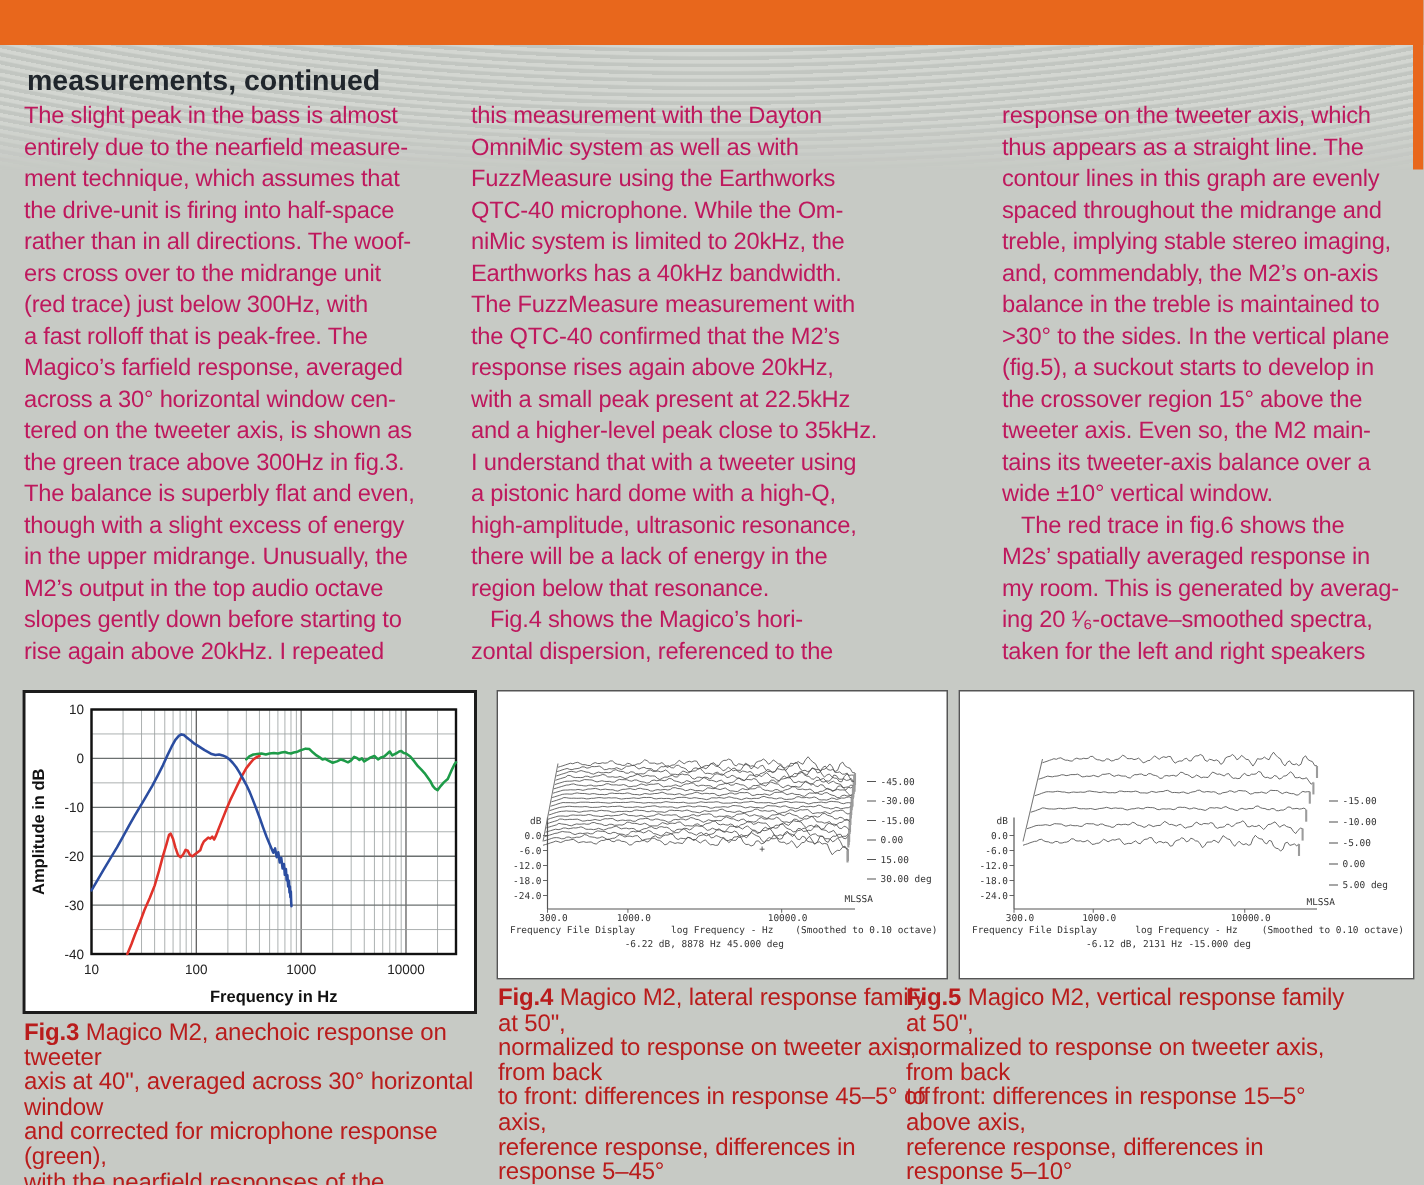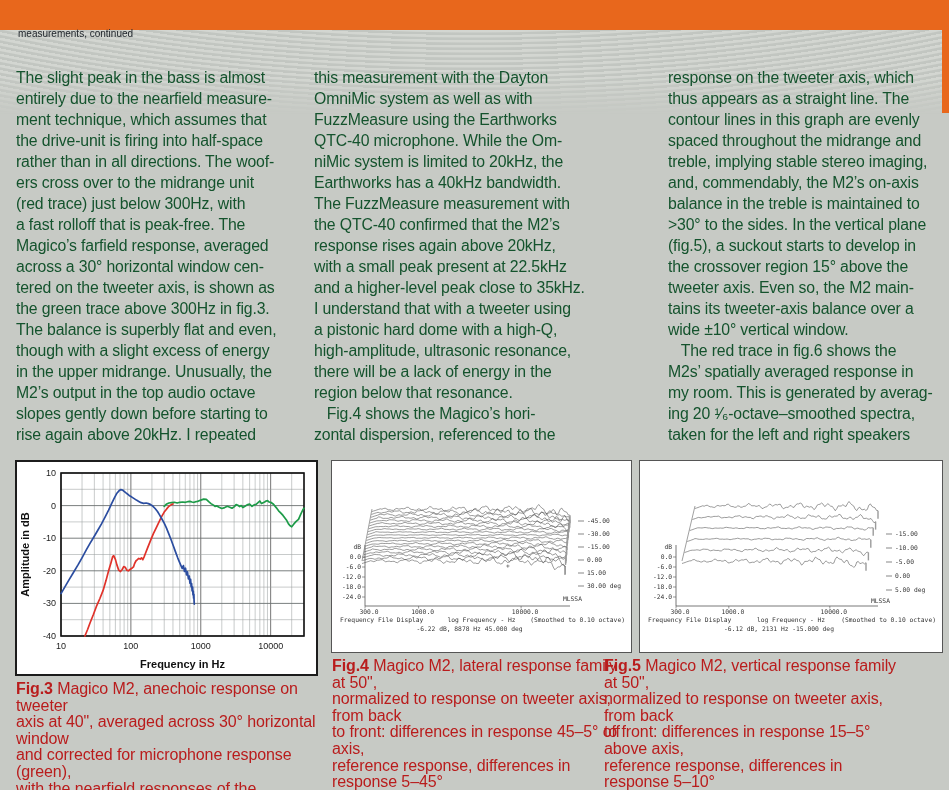--- a/index.html
+++ b/index.html
@@ -3,22 +3,22 @@
 <meta charset="utf-8">
 <style>
   html,body{margin:0;padding:0}
   body{width:949px;height:790px;background:#c7cac5;font-family:"Liberation Sans",sans-serif;position:relative;overflow:hidden}
   .topbar{position:absolute;left:0;top:0;width:949px;height:30px;background:#e8671c}
   .rightstrip{position:absolute;right:0;top:0;width:7px;height:113px;background:#e8671c}
   .band{position:absolute;left:0;top:30px;width:949px;height:84px;
         background:repeating-radial-gradient(1700px 850px at 474px -560px,#d3d6d1 0 4px,#c2c6c1 6px 10px);
         -webkit-mask-image:linear-gradient(to bottom,#000 55%,rgba(0,0,0,0));
         mask-image:linear-gradient(to bottom,#000 55%,rgba(0,0,0,0))}
-  .header-title{position:absolute;left:18px;top:28px;font-size:10px;font-weight:normal;color:#20262c}
-  .col{position:absolute;top:67px;width:302px;font-size:15.8px;line-height:21px;color:#14532d;
+  .header-title{position:absolute;left:18px;top:44px;font-size:19px;font-weight:bold;color:#20262c}
+  .col{position:absolute;top:67px;width:302px;font-size:15.8px;line-height:21px;color:#be185d;
        white-space:pre-line;letter-spacing:-0.15px}
   .panel{position:absolute;background:#fff}
   #fig3-panel{left:15px;top:460px;width:299px;height:212px;border:2px solid #1c1c1c}
   #fig4-panel{left:331px;top:460px;width:299px;height:191px;border:1px solid #555}
   #fig5-panel{left:639px;top:460px;width:302px;height:191px;border:1px solid #555}
   .caption{position:absolute;font-size:16px;line-height:16.6px;color:#b91c1c;white-space:pre-line;letter-spacing:-0.1px}
   .caption .cl{font-weight:bold}
   #cap3{left:16px;top:681px;width:300px}
   #cap4{left:332px;top:658px;width:300px}
   #cap5{left:604px;top:658px;width:304px}

